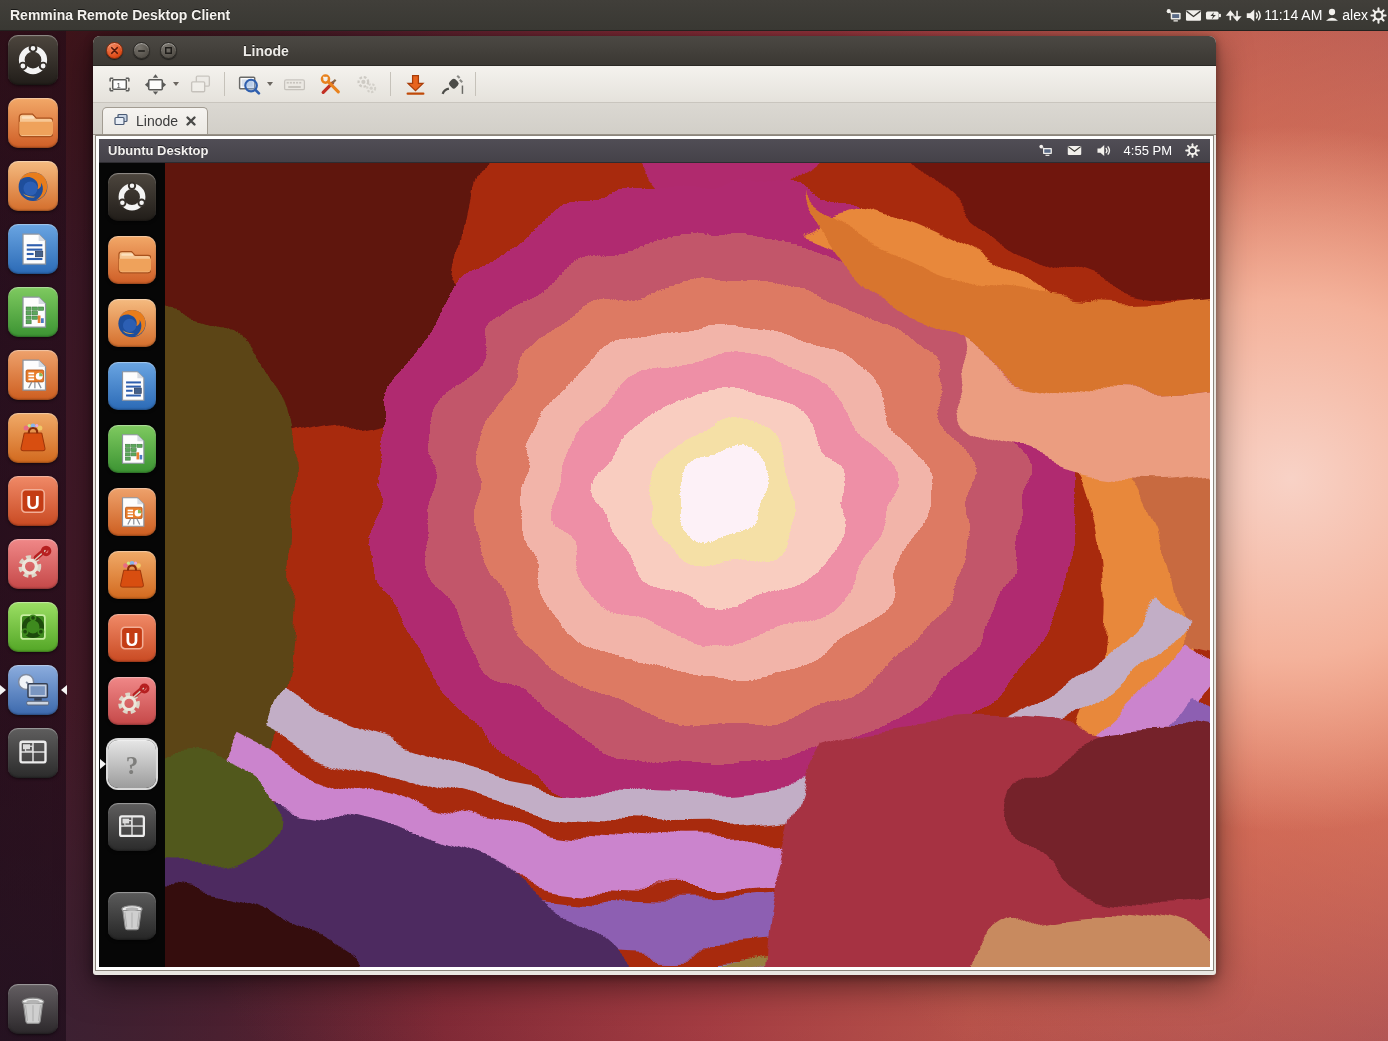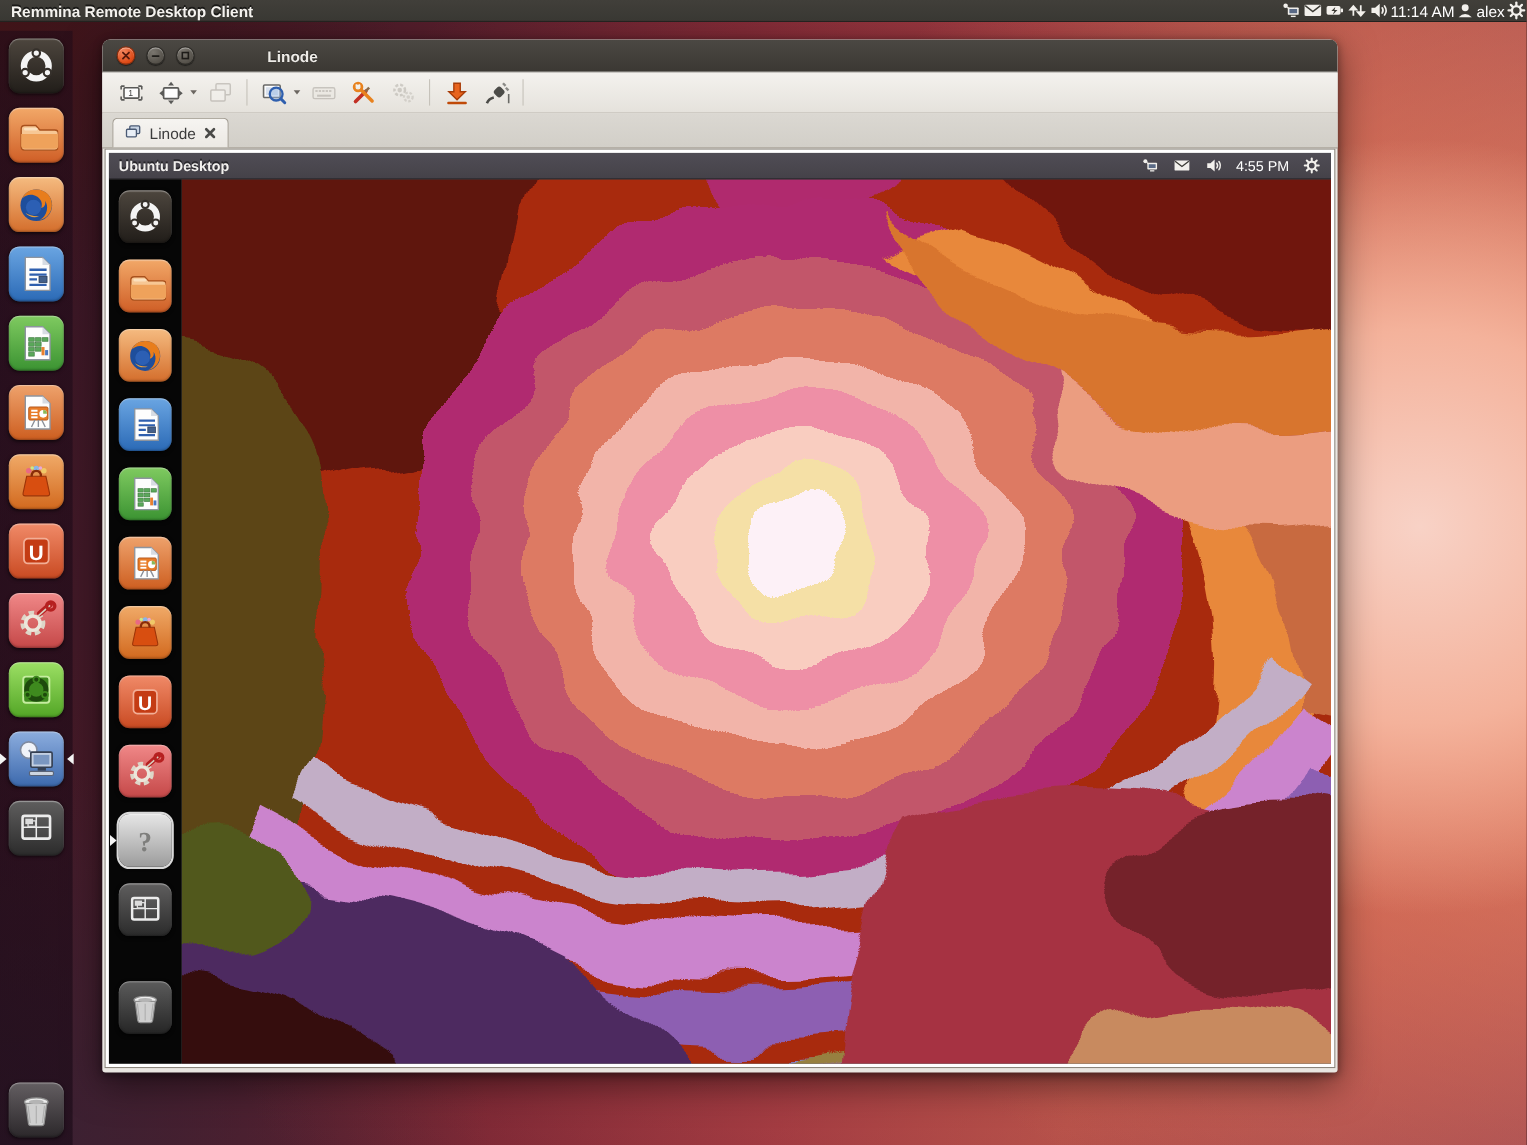--- a/index.html
+++ b/index.html
@@ -12,21 +12,21 @@
     background:
       radial-gradient(620px 560px at 93% 46%, #f8d2c6 0%, #f4b29b 32%, rgba(244,178,155,0) 63%),
       radial-gradient(1150px 980px at 103% 47%, #ee8a64 0%, rgba(238,138,100,0) 70%),
       radial-gradient(1500px 1150px at 88% 58%, rgba(203,82,70,.85) 0%, rgba(203,82,70,0) 75%),
       radial-gradient(620px 480px at 0% 100%, #3a2133 0%, rgba(58,33,51,0) 72%),
       radial-gradient(520px 380px at 0% 2%, #401418 0%, rgba(64,20,24,0) 70%),
       linear-gradient(103deg, #311424 0%, #4c1c29 20%, #752434 42%, #933340 58%, #a8504c 74%, #8a4458 100%);
   }
 
   
-  .host-panel { position:absolute; top:0; left:0; right:0; height:20px;
+  .host-panel { position:absolute; top:0; left:0; right:0; height:31px;
     background:linear-gradient(#413f3a,#393833); border-bottom:1px solid #23221f;
     display:flex; align-items:center; color:#f4f2ee; z-index:40; }
   .hp-title { font-size:14px; font-weight:bold; padding-left:10px;
     text-shadow:0 -1px 0 rgba(0,0,0,.6); }
   .hp-tray { margin-left:auto; display:flex; align-items:center; gap:1px; padding-right:0; }
   .hp-tray .clock, .hp-tray .uname { font-size:14px; color:#fff; }
   .tray-ic { display:flex; align-items:center; }
 
   
   .host-launcher { position:absolute; left:0; top:28px; bottom:0; width:66px;
@@ -89,21 +89,21 @@
     background:linear-gradient(#dbd8d2,#d2cfc8); border-bottom:1px solid #989288;
     display:flex; align-items:flex-end; }
   .rw-tab { height:27px; margin-left:9px; padding:0 10px; background:linear-gradient(#f6f4f1,#ecе9e4);
     background:linear-gradient(#f6f4f1,#ece9e4);
     border:1px solid #a29c92; border-bottom:none; border-radius:5px 5px 0 0;
     display:flex; align-items:center; gap:7px; font-size:14px; color:#3b3b3b; cursor:pointer; }
   .tab-x { display:flex; align-items:center; cursor:pointer; }
 
   .rw-frame { position:absolute; top:99px; left:2px; right:2px; bottom:4px;
     background:#fff; border:1px solid #8b857c; padding:3px; }
-  .remote { position:relative; width:100%; height:100%; background:#404040; overflow:hidden; }
+  .remote { position:relative; width:100%; height:100%; background:#a21caf; overflow:hidden; }
 
   .rm-panel { position:absolute; top:0; left:0; right:0; height:24px;
     background:linear-gradient(#504d55,#454249); border-bottom:1px solid #2e2c31;
     display:flex; align-items:center; color:#f2f0ee; z-index:5; }
   .rm-title { font-size:13px; font-weight:bold; padding-left:9px; text-shadow:0 -1px 0 rgba(0,0,0,.5); }
   .rm-tray { margin-left:auto; display:flex; align-items:center; gap:12px; padding-right:9px; }
   .rm-tray .clock { font-size:13px; color:#fff; }
 
   .rm-body { position:absolute; top:24px; left:0; right:0; bottom:0; display:flex; }
   .rm-launcher { position:relative; width:66px; background:#060606; flex:none; z-index:4; }

